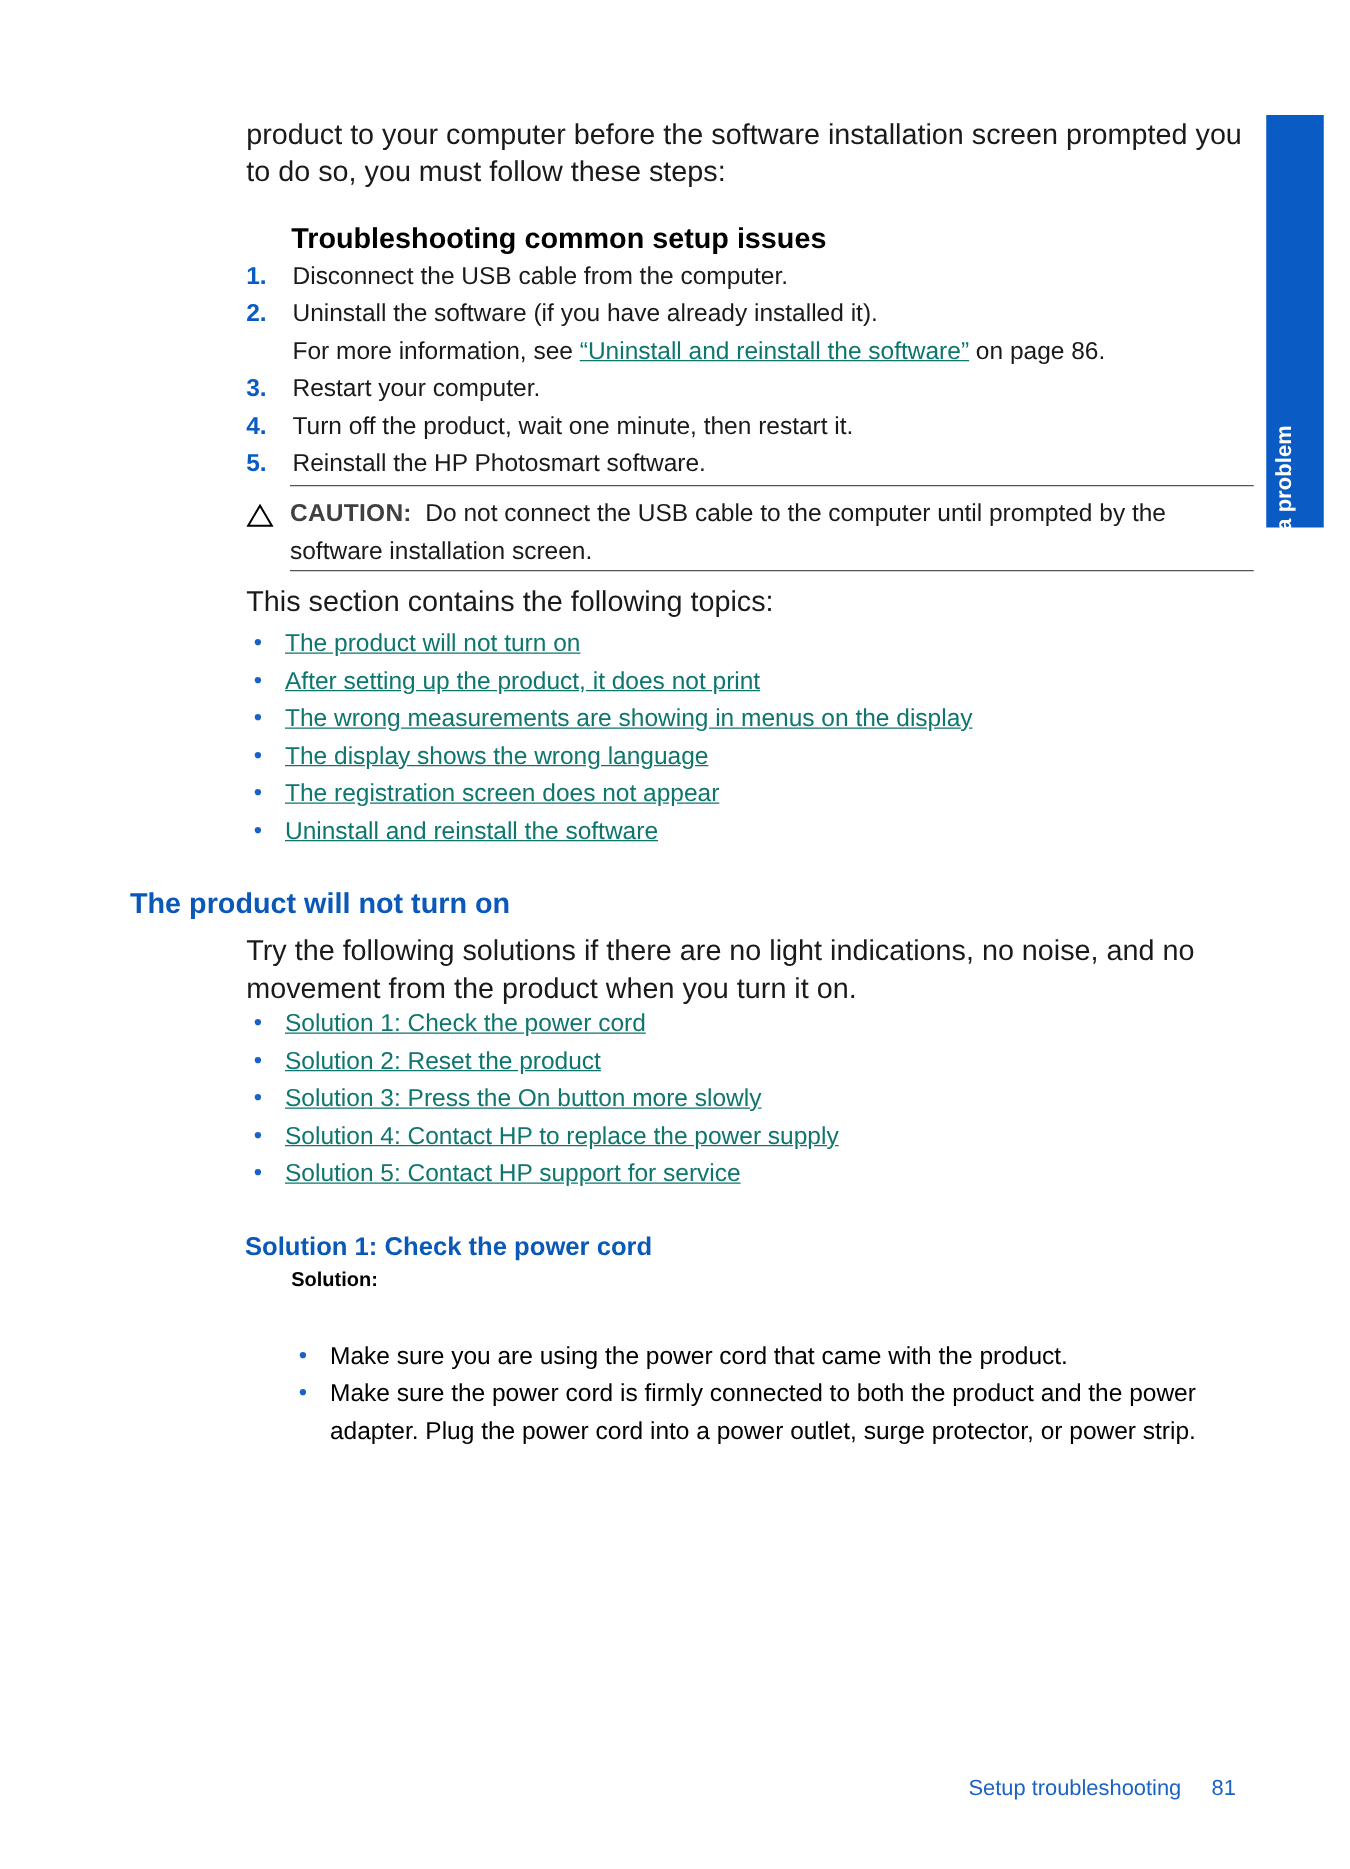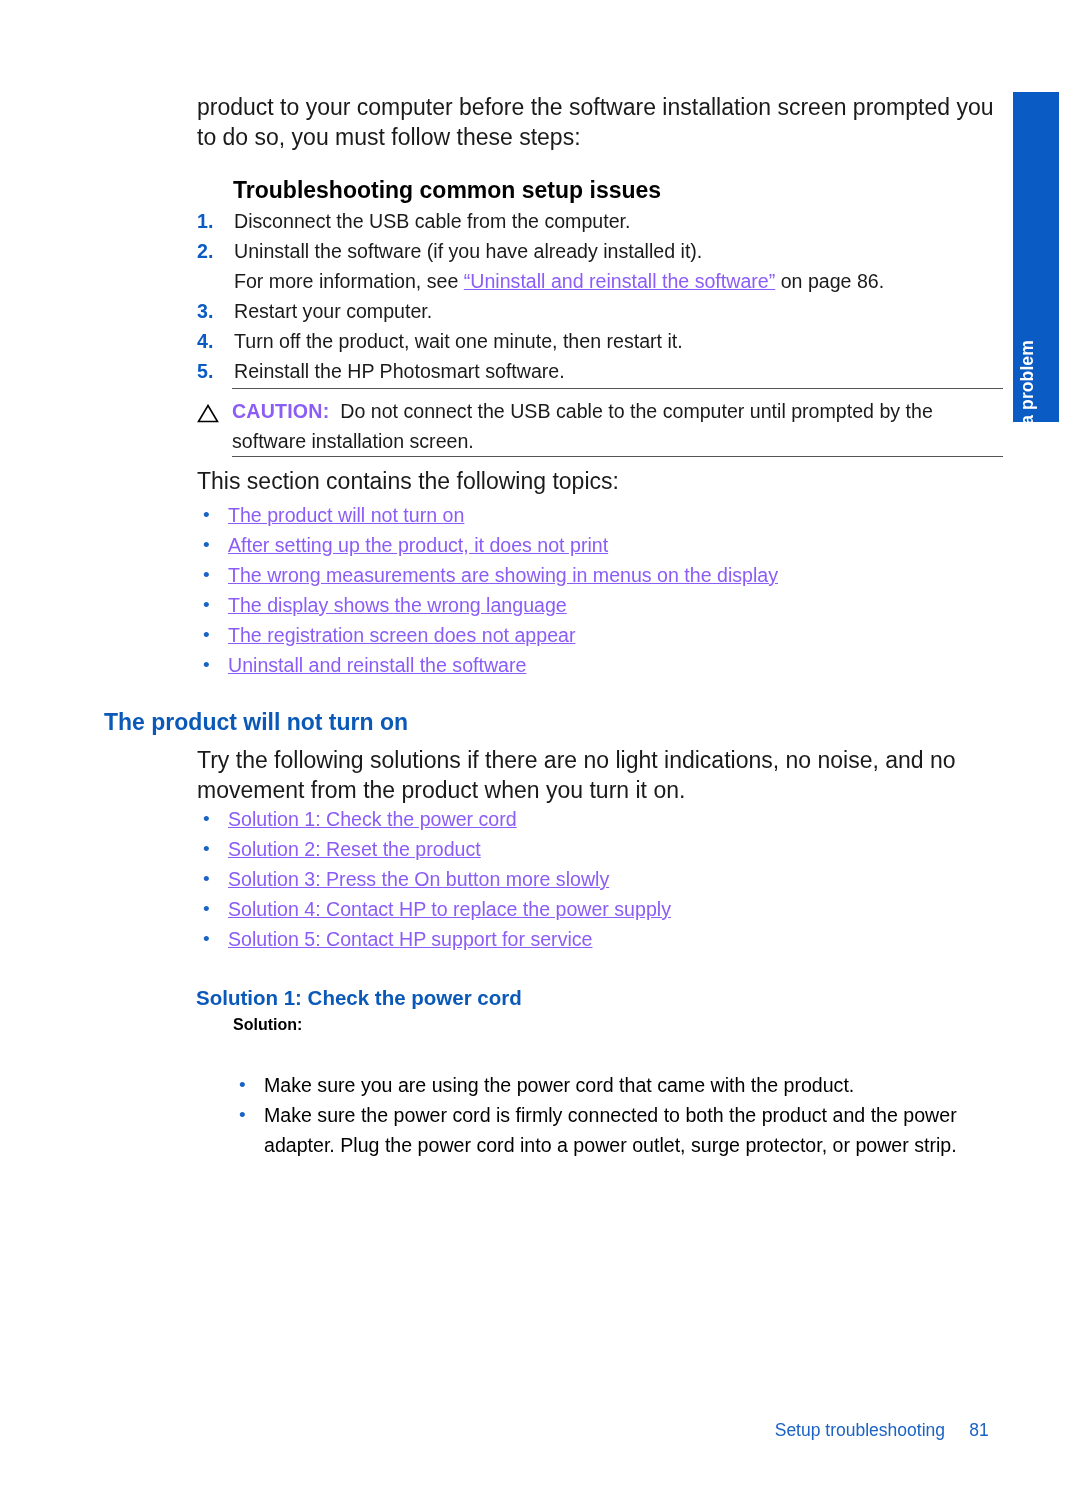--- a/index.html
+++ b/index.html
@@ -59,21 +59,21 @@
     line-height: 30px;
     color: #1a1a1a;
   }
 
   .bold-head {
     font-weight: bold;
     color: #000000;
   }
 
   .link {
-    color: #8b5cf6;
+    color: #0f766e;
     text-underline-offset: 1px;
   }
 
   .blue-head {
     color: #0a59b8;
     font-weight: bold;
   }
 
   
   .numlist {
@@ -140,21 +140,21 @@
     font-size: 19.6px;
     line-height: 30px;
   }
   .caution-icon {
     width: 35px;
     flex: 0 0 35px;
     padding-top: 5px;
   }
   .caution-body { flex: 1; color: #1a1a1a; }
   .caution-word {
-    color: #8b5cf6;
+    color: #404040;
     font-weight: bold;
     letter-spacing: 0.2px;
   }
 
   
   .footer {
     position: absolute;
     top: 1420px;
     left: 0;
     width: 1080px;

